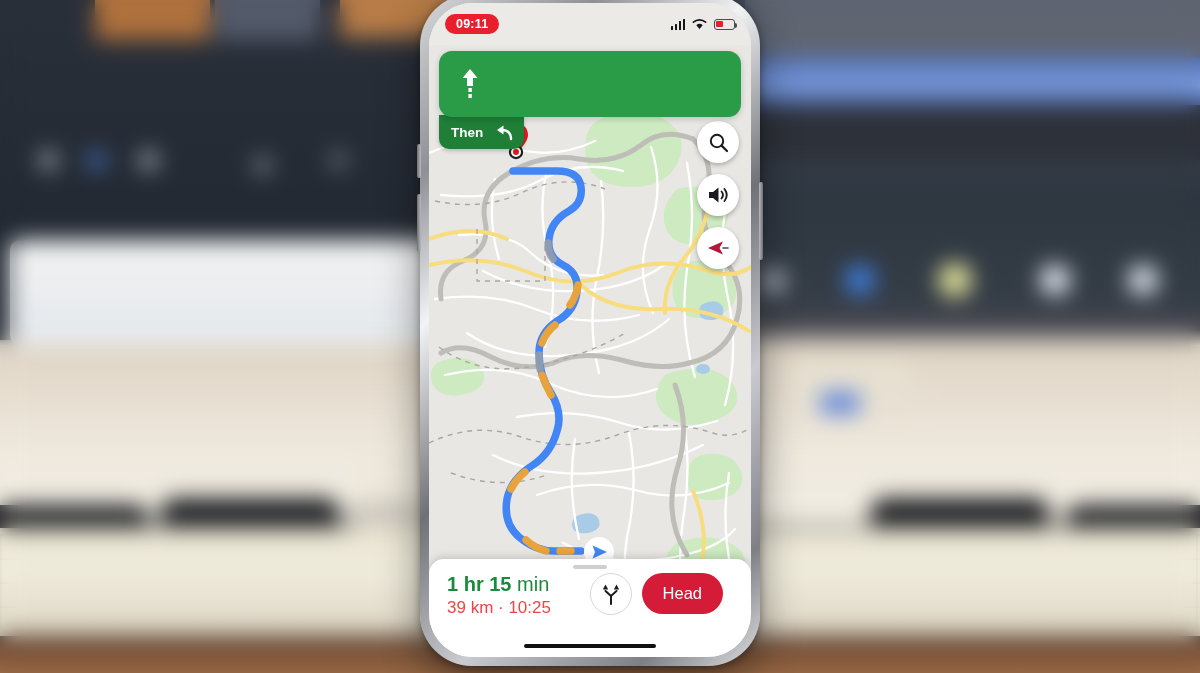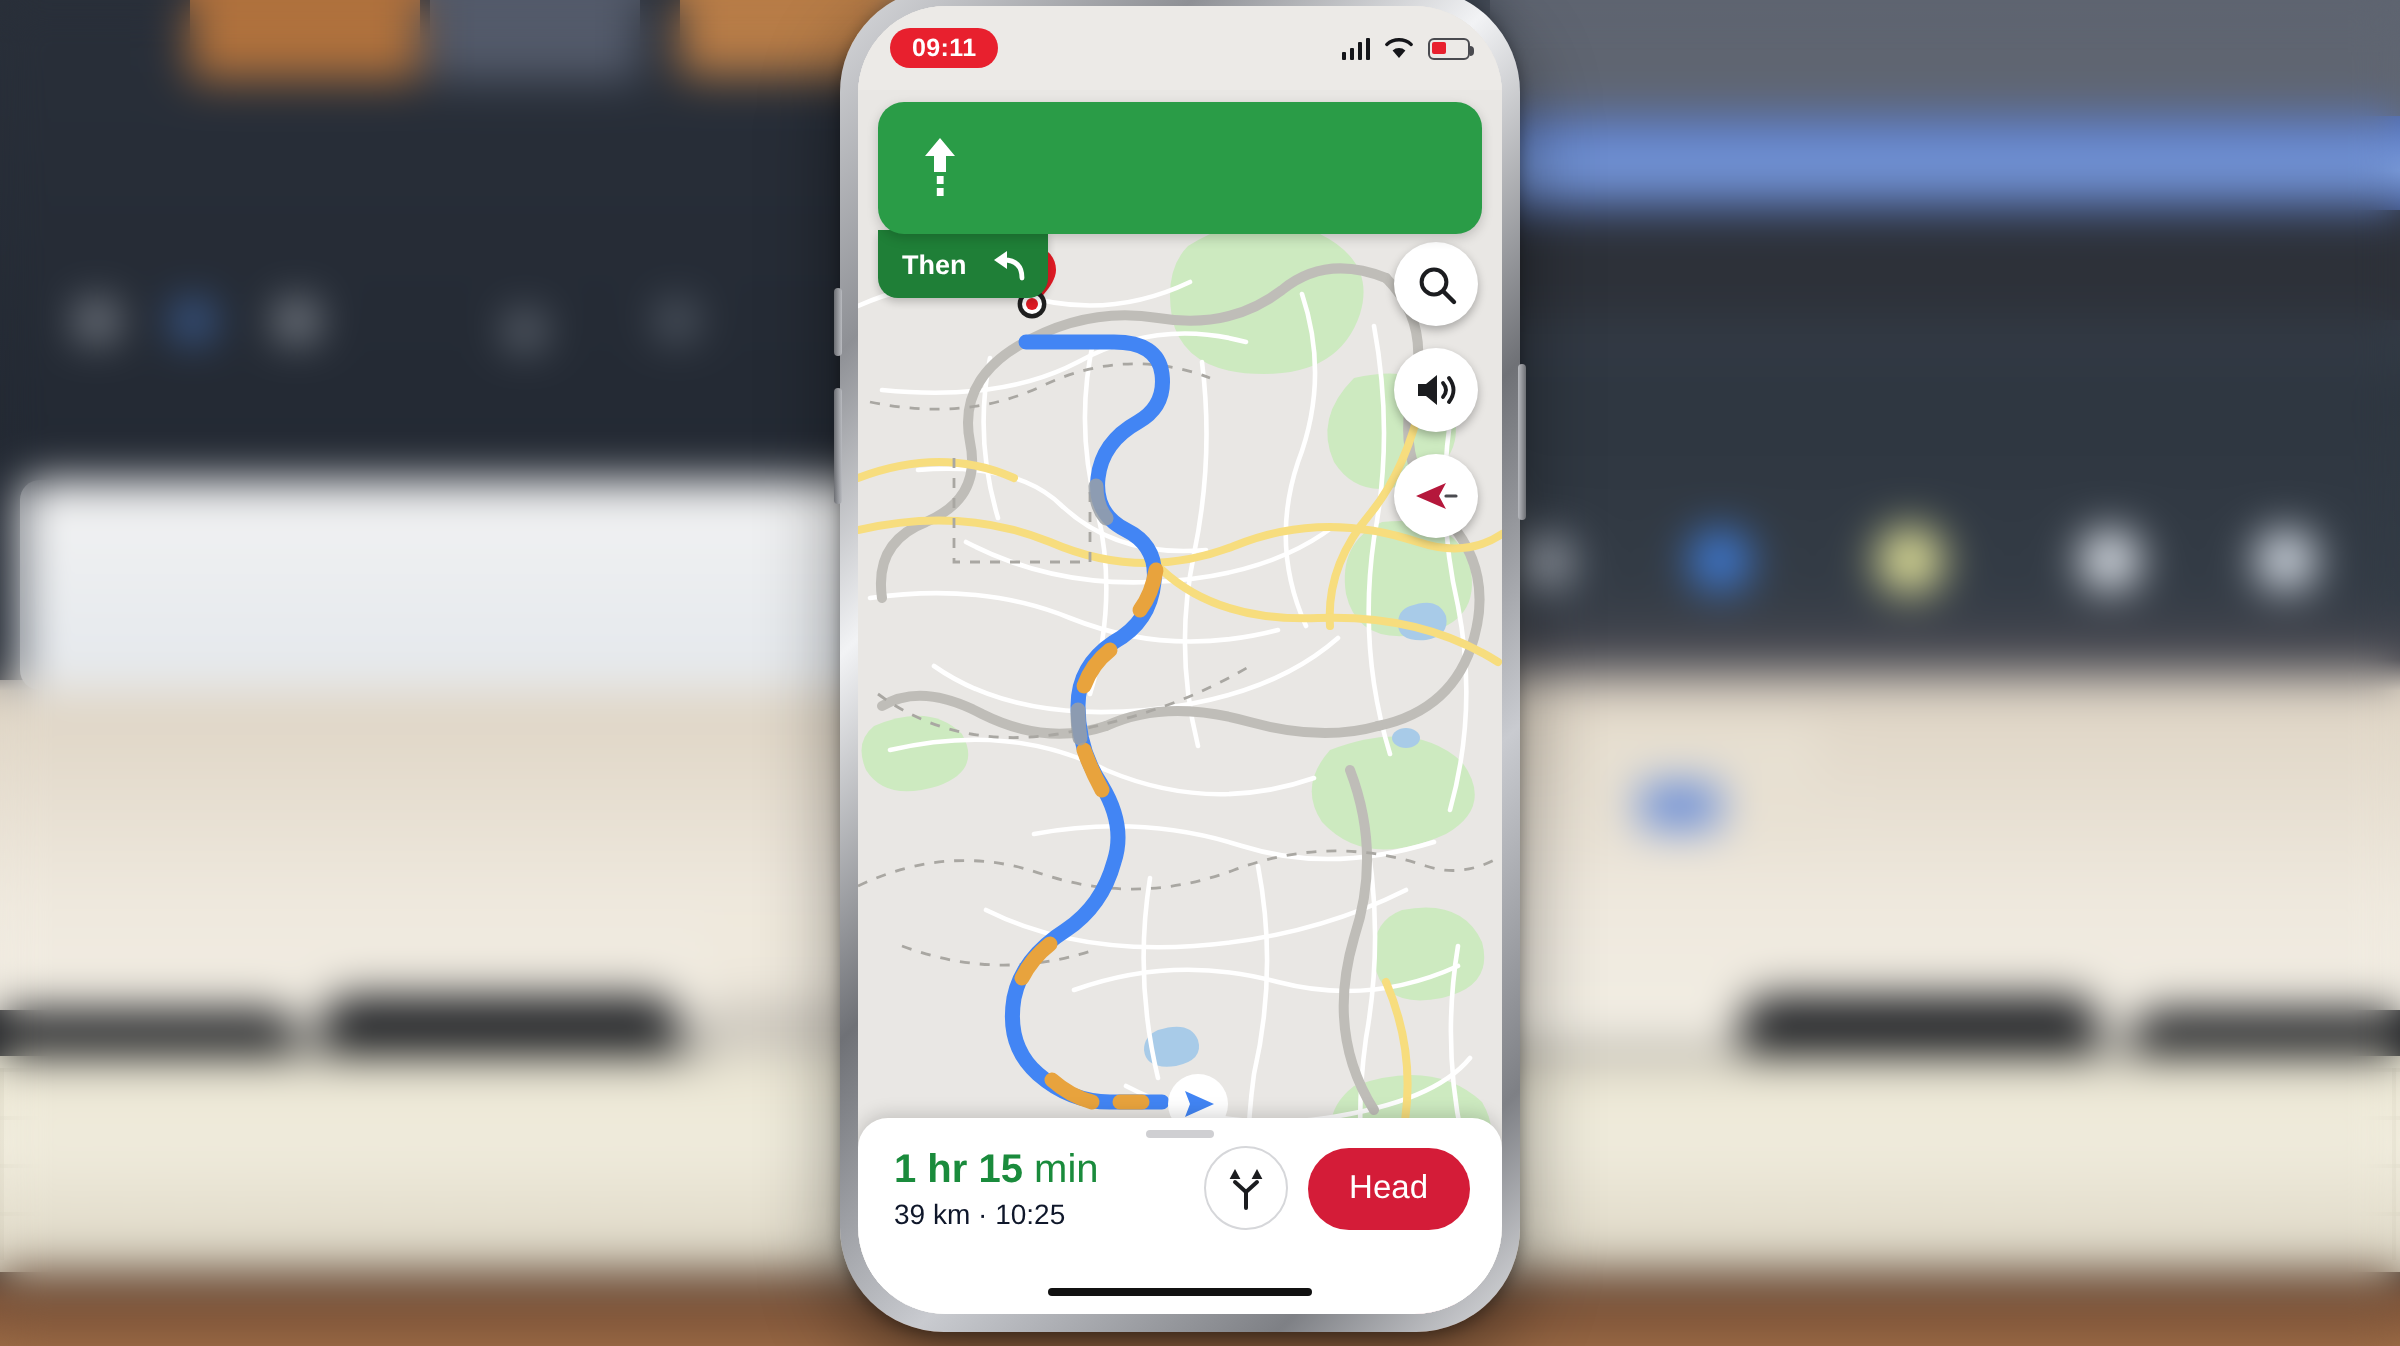--- a/index.html
+++ b/index.html
@@ -187,27 +187,27 @@
   .sheet {
     position: absolute; left: 0; right: 0; bottom: 0; height: 98px;
     background: #fff; border-radius: 15px 15px 0 0; z-index: 9;
     box-shadow: 0 -2px 9px rgba(0,0,0,.16);
   }
   .grabber {
     width: 34px; height: 3.5px; border-radius: 2px; background:#cfcfd2;
     margin: 6px auto 0;
   }
   .sheet-row {
-    display: flex; align-items: flex-end; padding: 4px 16px 0 18px; gap: 10px;
+    display: flex; align-items: flex-start; padding: 4px 28px 0 18px; gap: 10px;
   }
   .eta { flex: 1; }
   .eta-main { font-size: 20px; color:#1a8b3c; line-height: 1.15; }
   .eta-main b { font-weight: bold; }
   .eta-main i { font-style: normal; font-weight: normal; }
-  .eta-sub { font-size: 14px; color:#0f172a; margin-top: 2px; }
+  .eta-sub { font-size: 17px; color:#ef4444; margin-top: 2px; }
   .routes-btn {
     width: 42px; height: 42px; border-radius: 50%;
     border: 1.2px solid #d6d7da; background:#fff;
     display:flex; align-items:center; justify-content:center; flex: none;
   }
   .exit-btn {
     background: #d41c38; color:#fff; border-radius: 22px;
     padding: 11px 21px; font-size: 16.5px; flex: none;
   }
 

